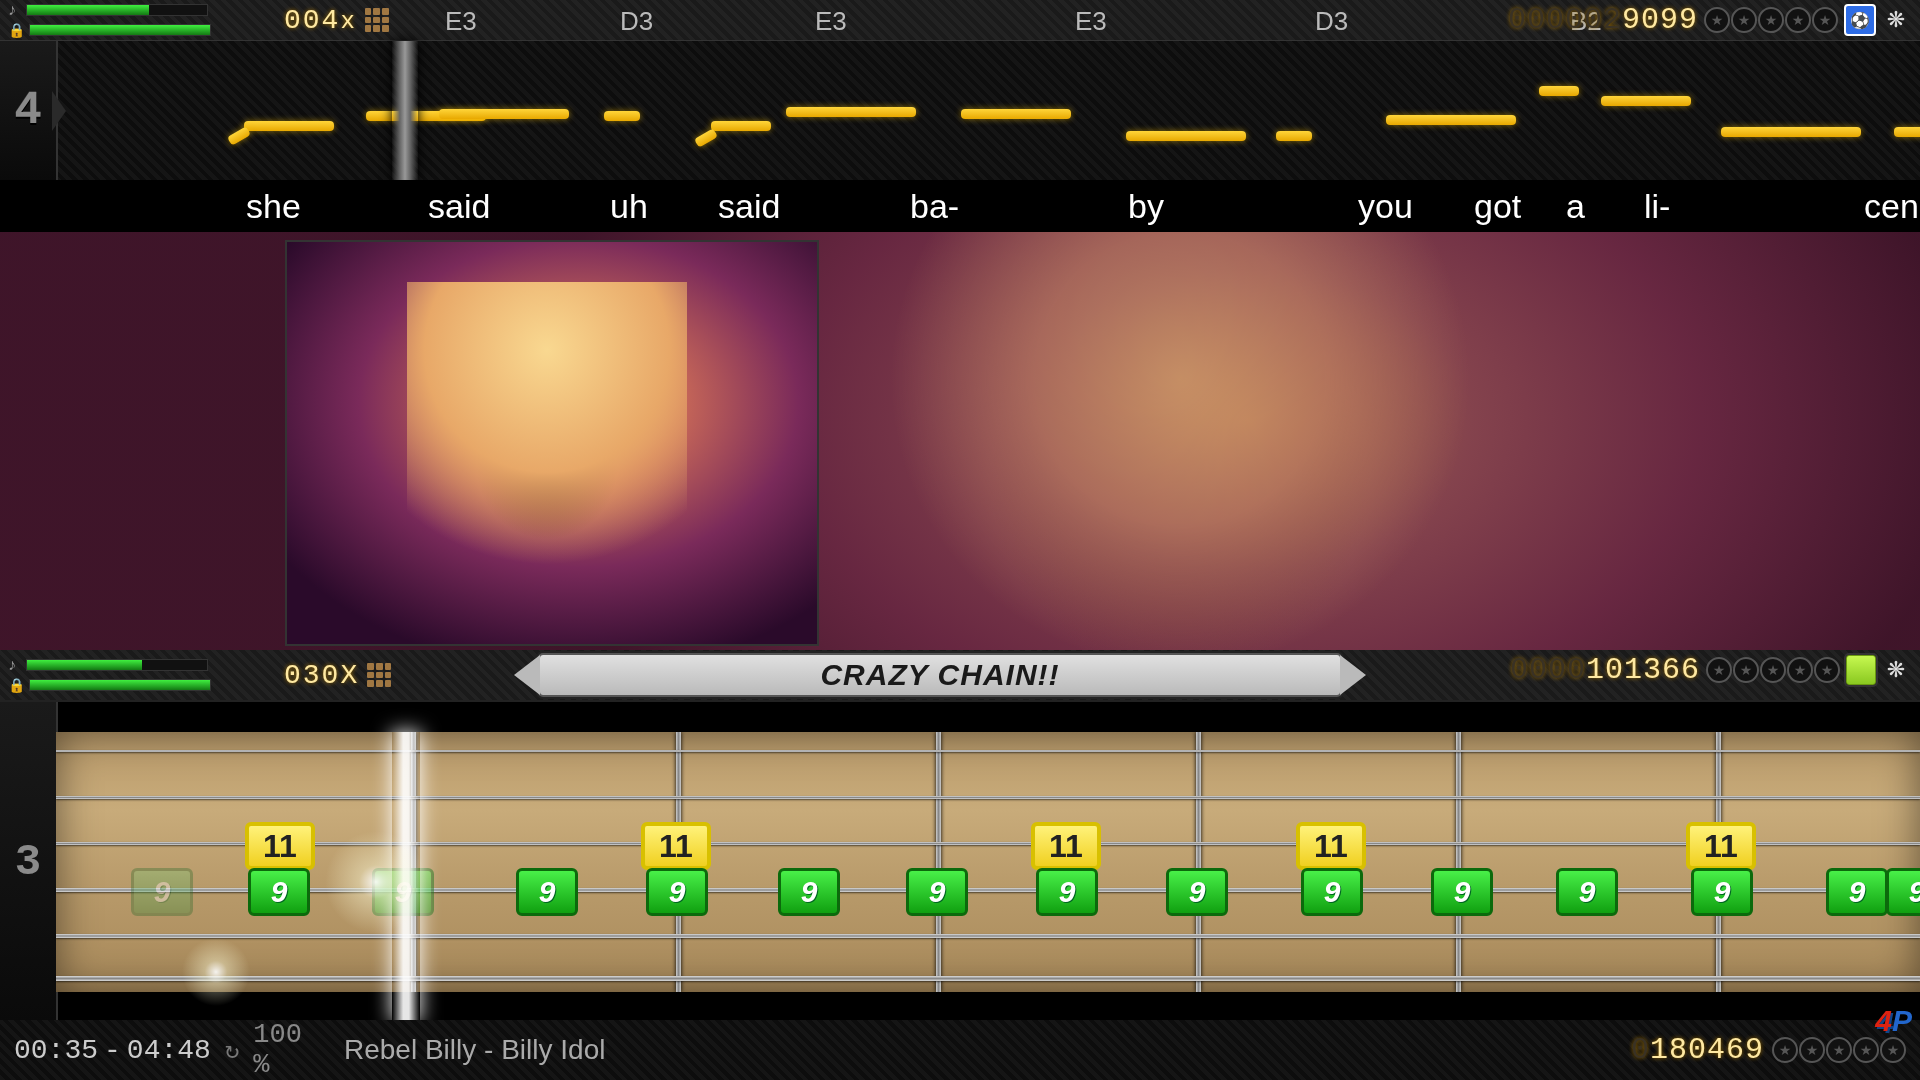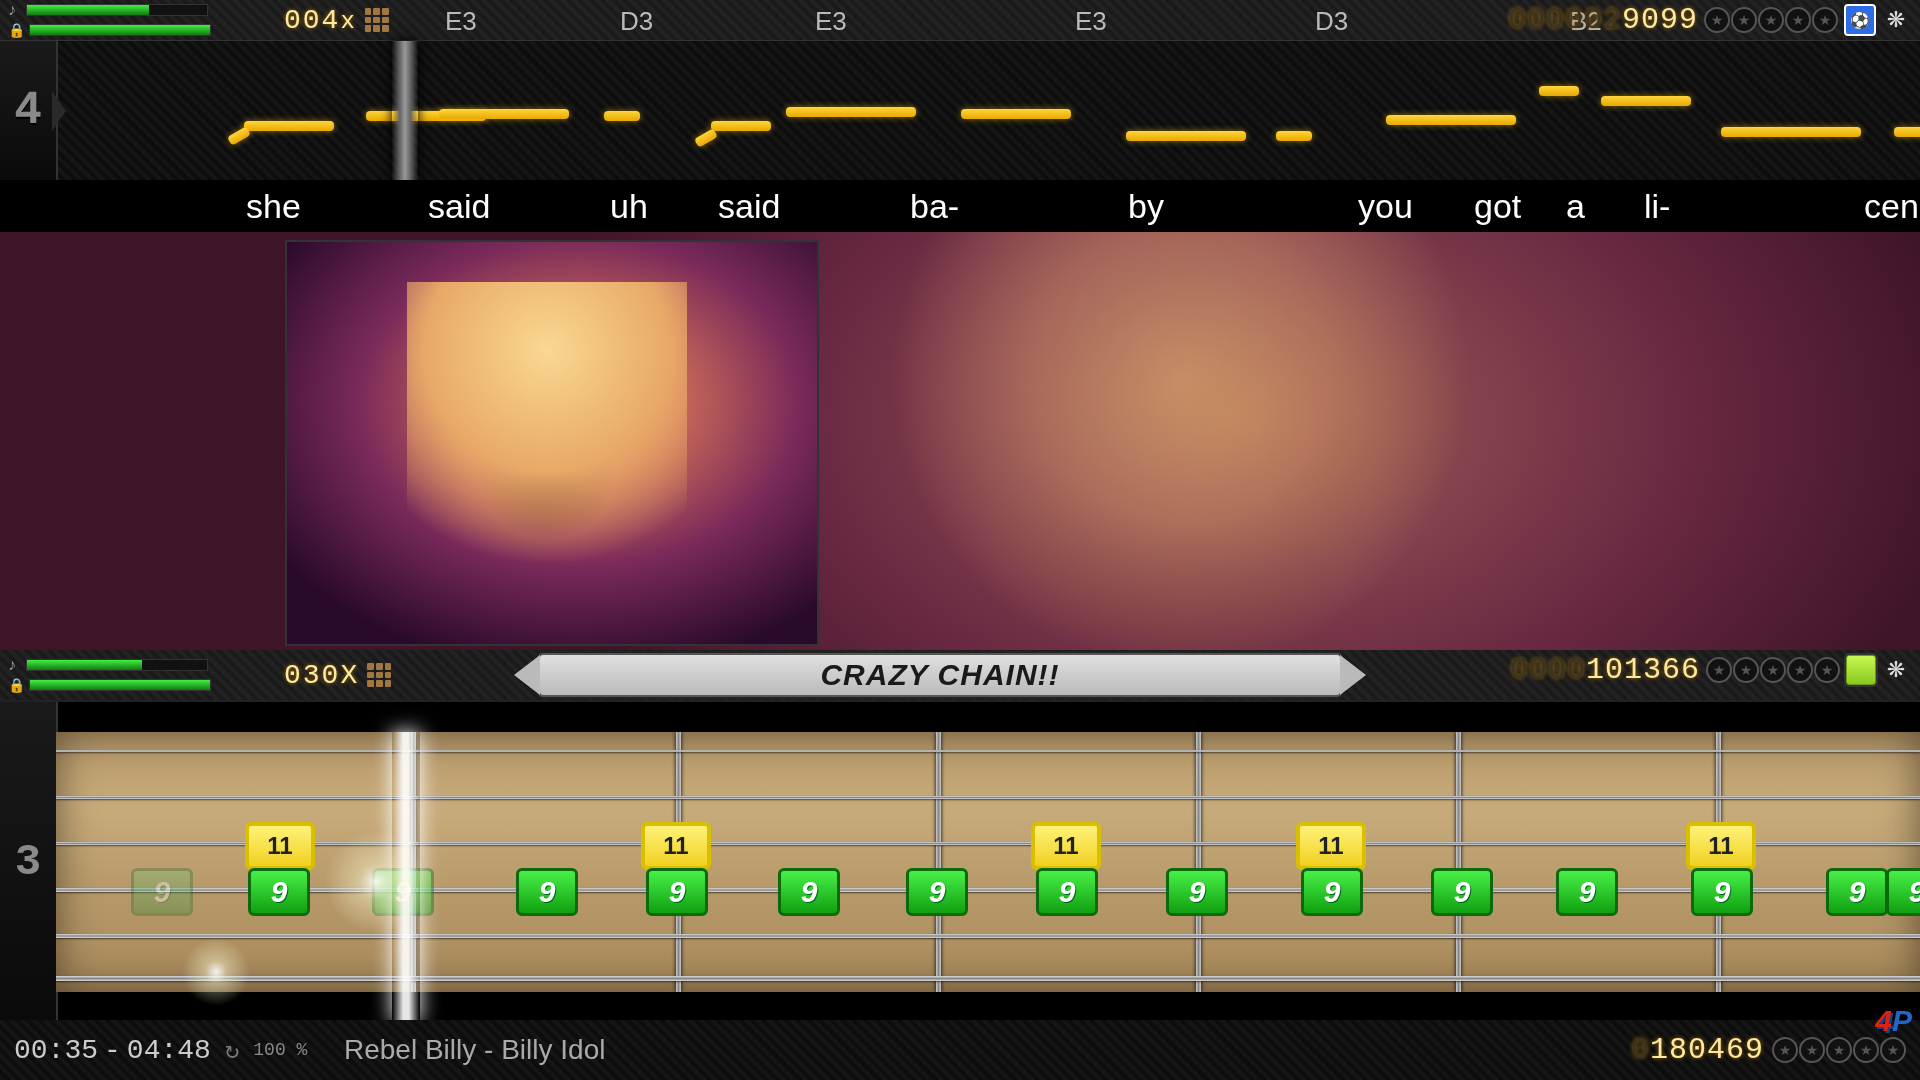--- a/index.html
+++ b/index.html
@@ -70,28 +70,28 @@
 .string{position:absolute;left:0;right:0;height:3px;background:linear-gradient(180deg,#ddd,#888,#ddd);box-shadow:0 1px 2px rgba(0,0,0,.6)}
 .frets{position:absolute;inset:0}
 .fret-line{position:absolute;top:0;bottom:0;width:5px;background:linear-gradient(90deg,#ccc,#888,#ccc);box-shadow:0 0 4px #000}
 
 .playhead-fb{position:absolute;left:336px;top:0;bottom:-30px;width:28px;background:linear-gradient(90deg,rgba(255,255,255,0),rgba(255,255,255,.9) 40%,rgba(255,255,255,.9) 60%,rgba(255,255,255,0));box-shadow:0 0 20px #fff}
 .spark{position:absolute;width:120px;height:120px;pointer-events:none;background:radial-gradient(circle,rgba(255,255,255,.9) 0%,rgba(255,255,220,.4) 20%,transparent 60%)}
 
 
 .note{position:absolute;width:56px;height:42px;display:flex;align-items:center;justify-content:center;font-size:30px;font-weight:900;border-radius:6px;font-style:italic}
 .note.green{background:linear-gradient(180deg,#48f048,#10a010);border:3px solid #0c6a0c;color:#fff;text-shadow:1px 1px 0 #062}
-.note.yellow{background:linear-gradient(180deg,#fff27a,#f0d020);border:4px solid #d8c000;color:#222;font-style:normal;width:62px;height:40px;font-size:24px}
+.note.yellow{background:linear-gradient(180deg,#fff27a,#f0d020);border:4px solid #d8c000;color:#222;font-style:normal;width:62px;height:40px;font-size:32px}
 .note.fade{opacity:.5}
 .note.ghost{opacity:.35;background:linear-gradient(180deg,#78c878,#3a8a3a);border:3px solid #2a6a2a}
 
 
 .bottom-bar{position:absolute;bottom:0;left:0;width:100%;height:60px;display:flex;align-items:center}
 .time-box{width:310px;height:100%;display:flex;align-items:center;padding-left:14px;font-family:"Courier New",monospace;font-size:28px;color:#ccc;gap:14px}
-.speed-icon{font-size:18px;color:#888}
+.speed-icon{font-size:27px;color:#888}
 .loop-icon::before{content:"↻";font-size:24px;color:#777}
 .song-title{flex:1;padding-left:20px;font-size:28px;color:#aaa}
 .bottom-right{display:flex;align-items:center;gap:8px;padding-right:14px}
 
 .square-badge{width:28px;height:28px;border-radius:3px}
 .square-badge.lime{background:linear-gradient(180deg,#c6f850,#8ac820);border:1px solid #6a9a10}
 .square-badge.lime2{box-shadow:0 0 0 2px #333}
 
 .watermark{position:absolute;right:8px;bottom:42px;font-size:30px;font-weight:900;font-style:italic;pointer-events:none}
 .watermark .p4{color:#d21;text-shadow:2px 2px 0 #114488}

